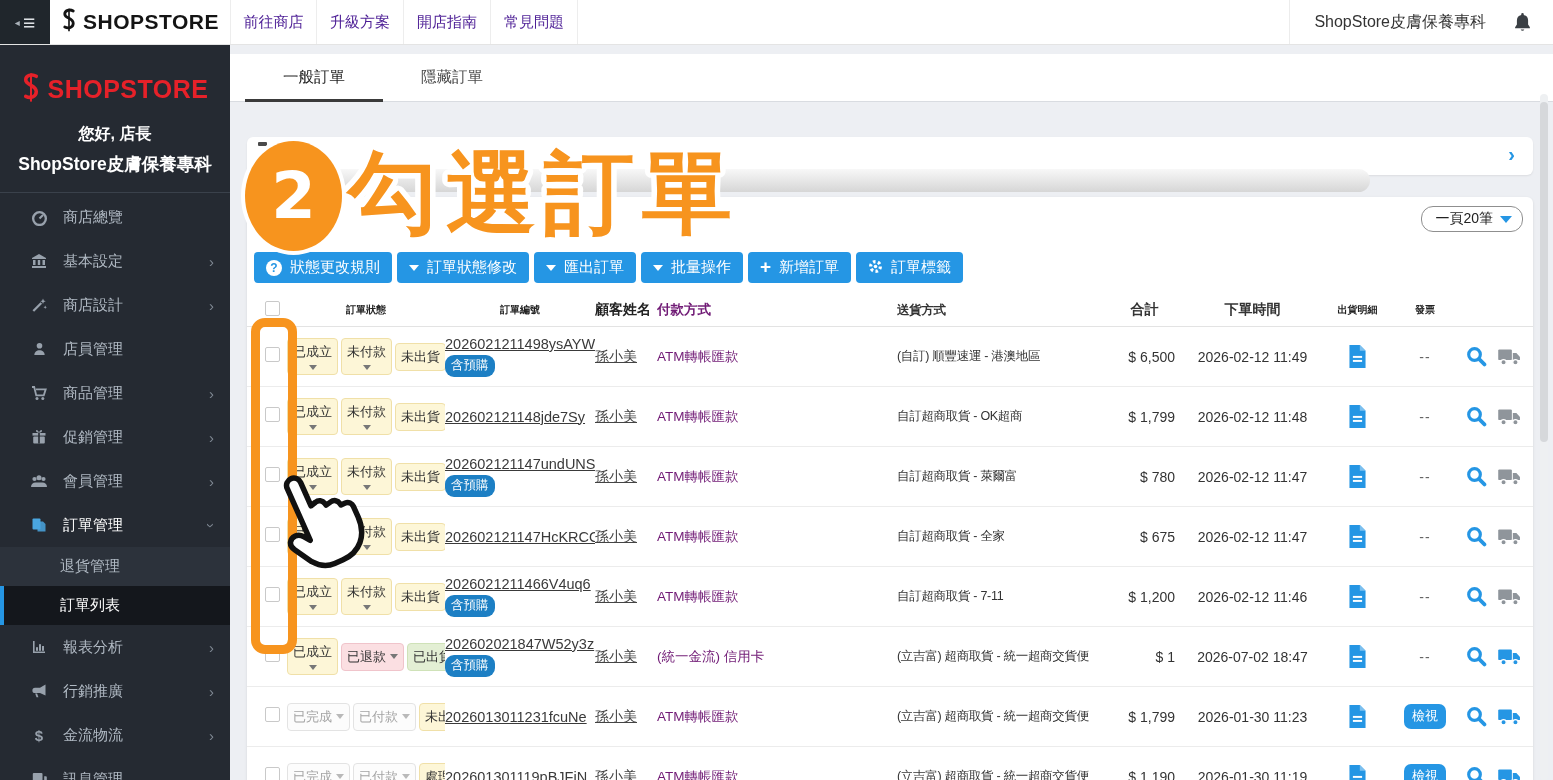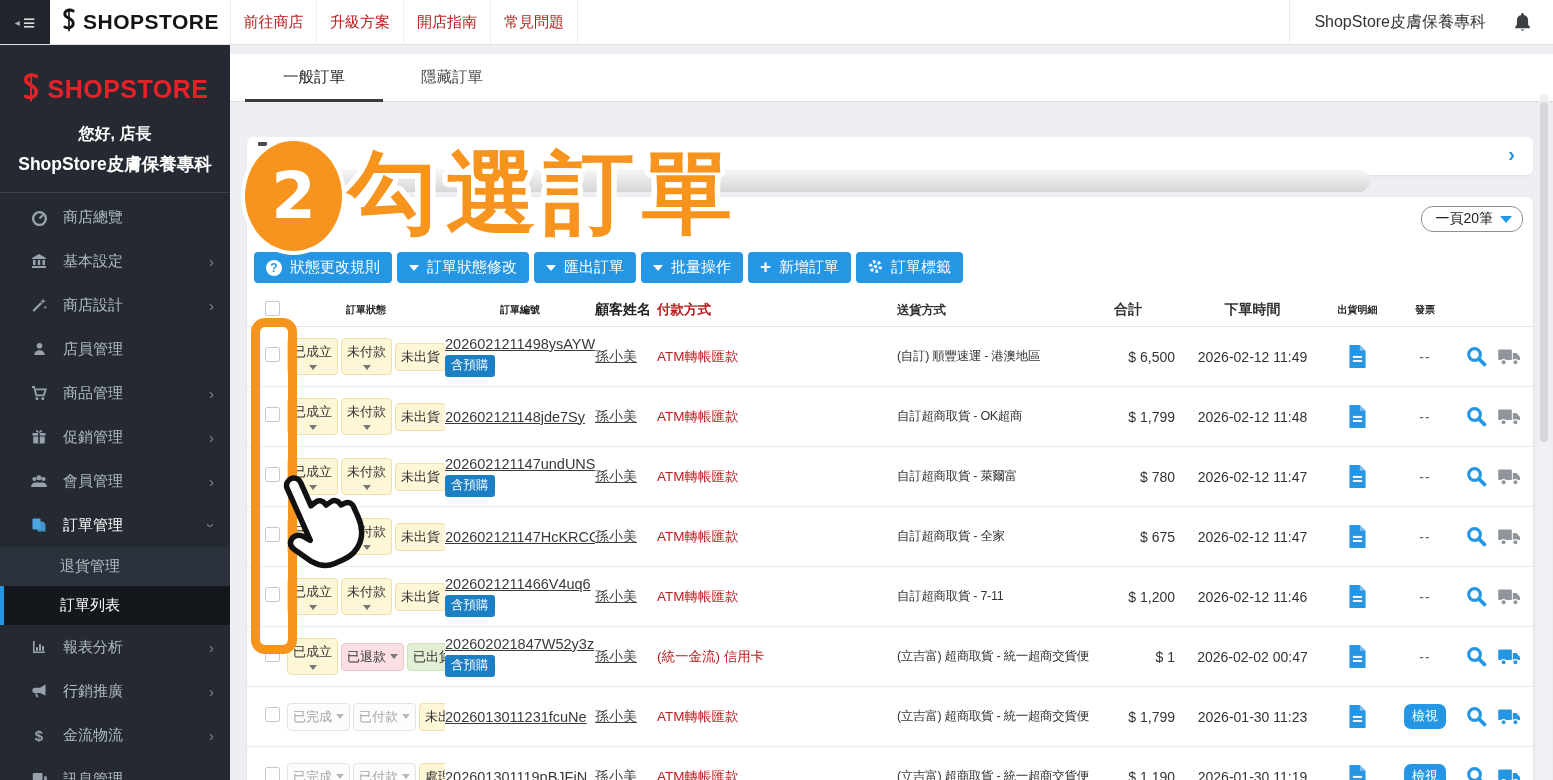--- a/index.html
+++ b/index.html
@@ -9,21 +9,21 @@
 
   
   .topbar { position:absolute; left:0; top:0; width:1553px; height:45px; background:#fff; border-bottom:1px solid #e4e4e4; display:flex; align-items:stretch; z-index:30; }
   .burger { width:50px; background:#20262c; color:#dde1e5; display:flex; align-items:center; justify-content:center; gap:3px; cursor:pointer; }
   .burger .tri { font-size:10px; color:#aab2ba; }
   .burger .bars { font-size:21px; line-height:1; }
   .tb-logo { width:180px; display:flex; align-items:center; justify-content:center; gap:6px; color:#141414; }
   .tb-logo svg { color:#141414; }
   .logo-text { font-weight:800; font-size:21px; letter-spacing:.5px; }
   .tb-nav { display:flex; align-items:stretch; }
-  .tb-nav .nav-item { width:87px; display:flex; align-items:center; justify-content:center; font-size:15px; color:#b91c1c; border-right:1px solid #ededed; cursor:pointer; }
+  .tb-nav .nav-item { width:87px; display:flex; align-items:center; justify-content:center; font-size:15px; color:#4c1d95; border-right:1px solid #ededed; cursor:pointer; }
   .tb-nav .nav-item:first-child { border-left:1px solid #ededed; }
   .tb-right { margin-left:auto; display:flex; align-items:stretch; }
   .tb-store { display:flex; align-items:center; padding:0 28px 0 24px; border-left:1px solid #ececec; font-size:16px; color:#333; cursor:pointer; }
   .tb-bell { display:flex; align-items:center; padding-right:22px; cursor:pointer; }
 
   
   .sidebar { position:absolute; left:0; top:45px; width:230px; height:735px; background:#252a32; z-index:20; }
   .sb-logo { display:flex; align-items:center; justify-content:center; gap:6px; padding-top:26px; color:#e62129; }
   .sb-logo .logo-text { font-size:25px; color:#e62129; }
   .sb-greet { text-align:center; color:#fff; font-size:16px; font-weight:bold; margin-top:16px; }
@@ -65,42 +65,42 @@
   .trow { display:flex; align-items:center; min-height:60px; border-bottom:1px solid #ececec; }
   .trow.thead { min-height:33px; border-bottom:1px solid #e3e3e3; }
   .col { white-space:nowrap; overflow:hidden; }
   .th { font-size:10px; font-weight:bold; color:#222; }
   .c-check { width:40px; padding-left:18px; }
   .c-status { width:158px; display:flex; align-items:center; gap:3px; }
   .c-status.th { justify-content:center; }
   .c-order { width:150px; display:flex; flex-direction:column; align-items:flex-start; gap:3px; justify-content:center; }
   .c-order.th { align-items:center; }
   .c-customer { width:62px; font-size:14px; }
-  .c-payment { width:240px; font-size:13.5px; color:#b91c1c; }
+  .c-payment { width:240px; font-size:13.5px; color:#701a75; }
   .c-shipping { width:213px; font-size:12.5px; letter-spacing:-.3px; color:#333; }
   .c-total { width:75px; text-align:right; padding-right:10px; font-size:14px; color:#333; }
-  .c-total.th { text-align:left; padding-left:4px; }
+  .c-total.th { text-align:center; padding-left:4px; }
   .c-time { width:135px; text-align:center; font-size:14px; color:#333; }
   .c-doc { width:75px; display:flex; justify-content:center; }
   .c-doc.th { display:block; text-align:center; }
   .c-invoice { width:60px; display:flex; justify-content:center; }
   .c-invoice.th { display:block; text-align:center; }
   .c-actions { width:78px; display:flex; justify-content:center; align-items:center; gap:10px; }
 
   .cb { width:15px; height:15px; border:1px solid #c9c9c9; border-radius:2px; background:#fff; display:inline-block; cursor:pointer; }
   .pill { display:inline-flex; align-items:center; gap:4px; border:1px solid; border-radius:4px; padding:4px 5px; font-size:13px; color:#333; cursor:pointer; }
   .pill .caret { width:0; height:0; border-left:4px solid transparent; border-right:4px solid transparent; border-top:5px solid #777; }
   .pill-yellow { background:#fdf6d7; border-color:#f0e0a8;flex-direction:column; }
   .pill-pink   { background:#fbdfe2; border-color:#f0c4cb; }
   .pill-green  { background:#e3efd4; border-color:#cfe2b8; }
   .pill-gray   { background:#fcfcfc; border-color:#e3e3e3; color:#a3a3a3; }
   .pill-gray .caret { border-top-color:#b9b9b9; }
 
   .order-link { font-size:14.5px; color:#3a3a3a; text-decoration:underline; cursor:pointer; }
-  .preorder { background:#1c7fc4; color:#fff; font-size:12.5px; border-radius:3px; padding:2px 6px 3px; }
+  .preorder { background:#1c7fc4; color:#fff; font-size:12.5px; border-radius:9px; padding:2px 6px 3px; }
   .preorder:empty { display:none; }
   .cust-link { color:#444; text-decoration:underline; cursor:pointer; }
 
   .inv-dash { color:#666; font-size:14px; letter-spacing:1px; }
   .inv-button { background:#2596e4; color:#fff; font-size:13px; padding:3px 8px 4px; border-radius:7px; cursor:pointer; }
   .act { cursor:pointer; display:flex; align-items:center; }
   .search-ic { color:#2596e4; }
   .truck-gray { color:#8f959b; }
   .truck-blue { color:#2596e4; }
 
@@ -651,21 +651,21 @@
                 </span>
               </div>
               <div class="col c-order">
                 <a class="order-link">202602021847W52y3z</a>
                 <span class="preorder">含預購</span>
               </div>
               <div class="col c-customer"><a class="cust-link">孫小美</a></div>
               <div class="col c-payment">(統一金流) 信用卡</div>
               <div class="col c-shipping">(立吉富) 超商取貨 - 統一超商交貨便</div>
               <div class="col c-total">$ 1</div>
-              <div class="col c-time">2026-02-02 00:47</div>
+              <div class="col c-time">2026-07-02 18:47</div>
               <div class="col c-doc">
                 <span class="act">
                   <svg width="19" height="23" viewBox="0 0 16 20">
                     <path d="M1 0h9l5 5v15H1z" fill="#2596e4"></path>
                     <path d="M10 0l5 5h-5z" fill="#7cc0ef"></path>
                     <rect x="4" y="9.5" width="8" height="1.7" fill="#fff"></rect>
                     <rect x="4" y="13" width="8" height="1.7" fill="#fff"></rect>
                   </svg>
                 </span>
               </div>

